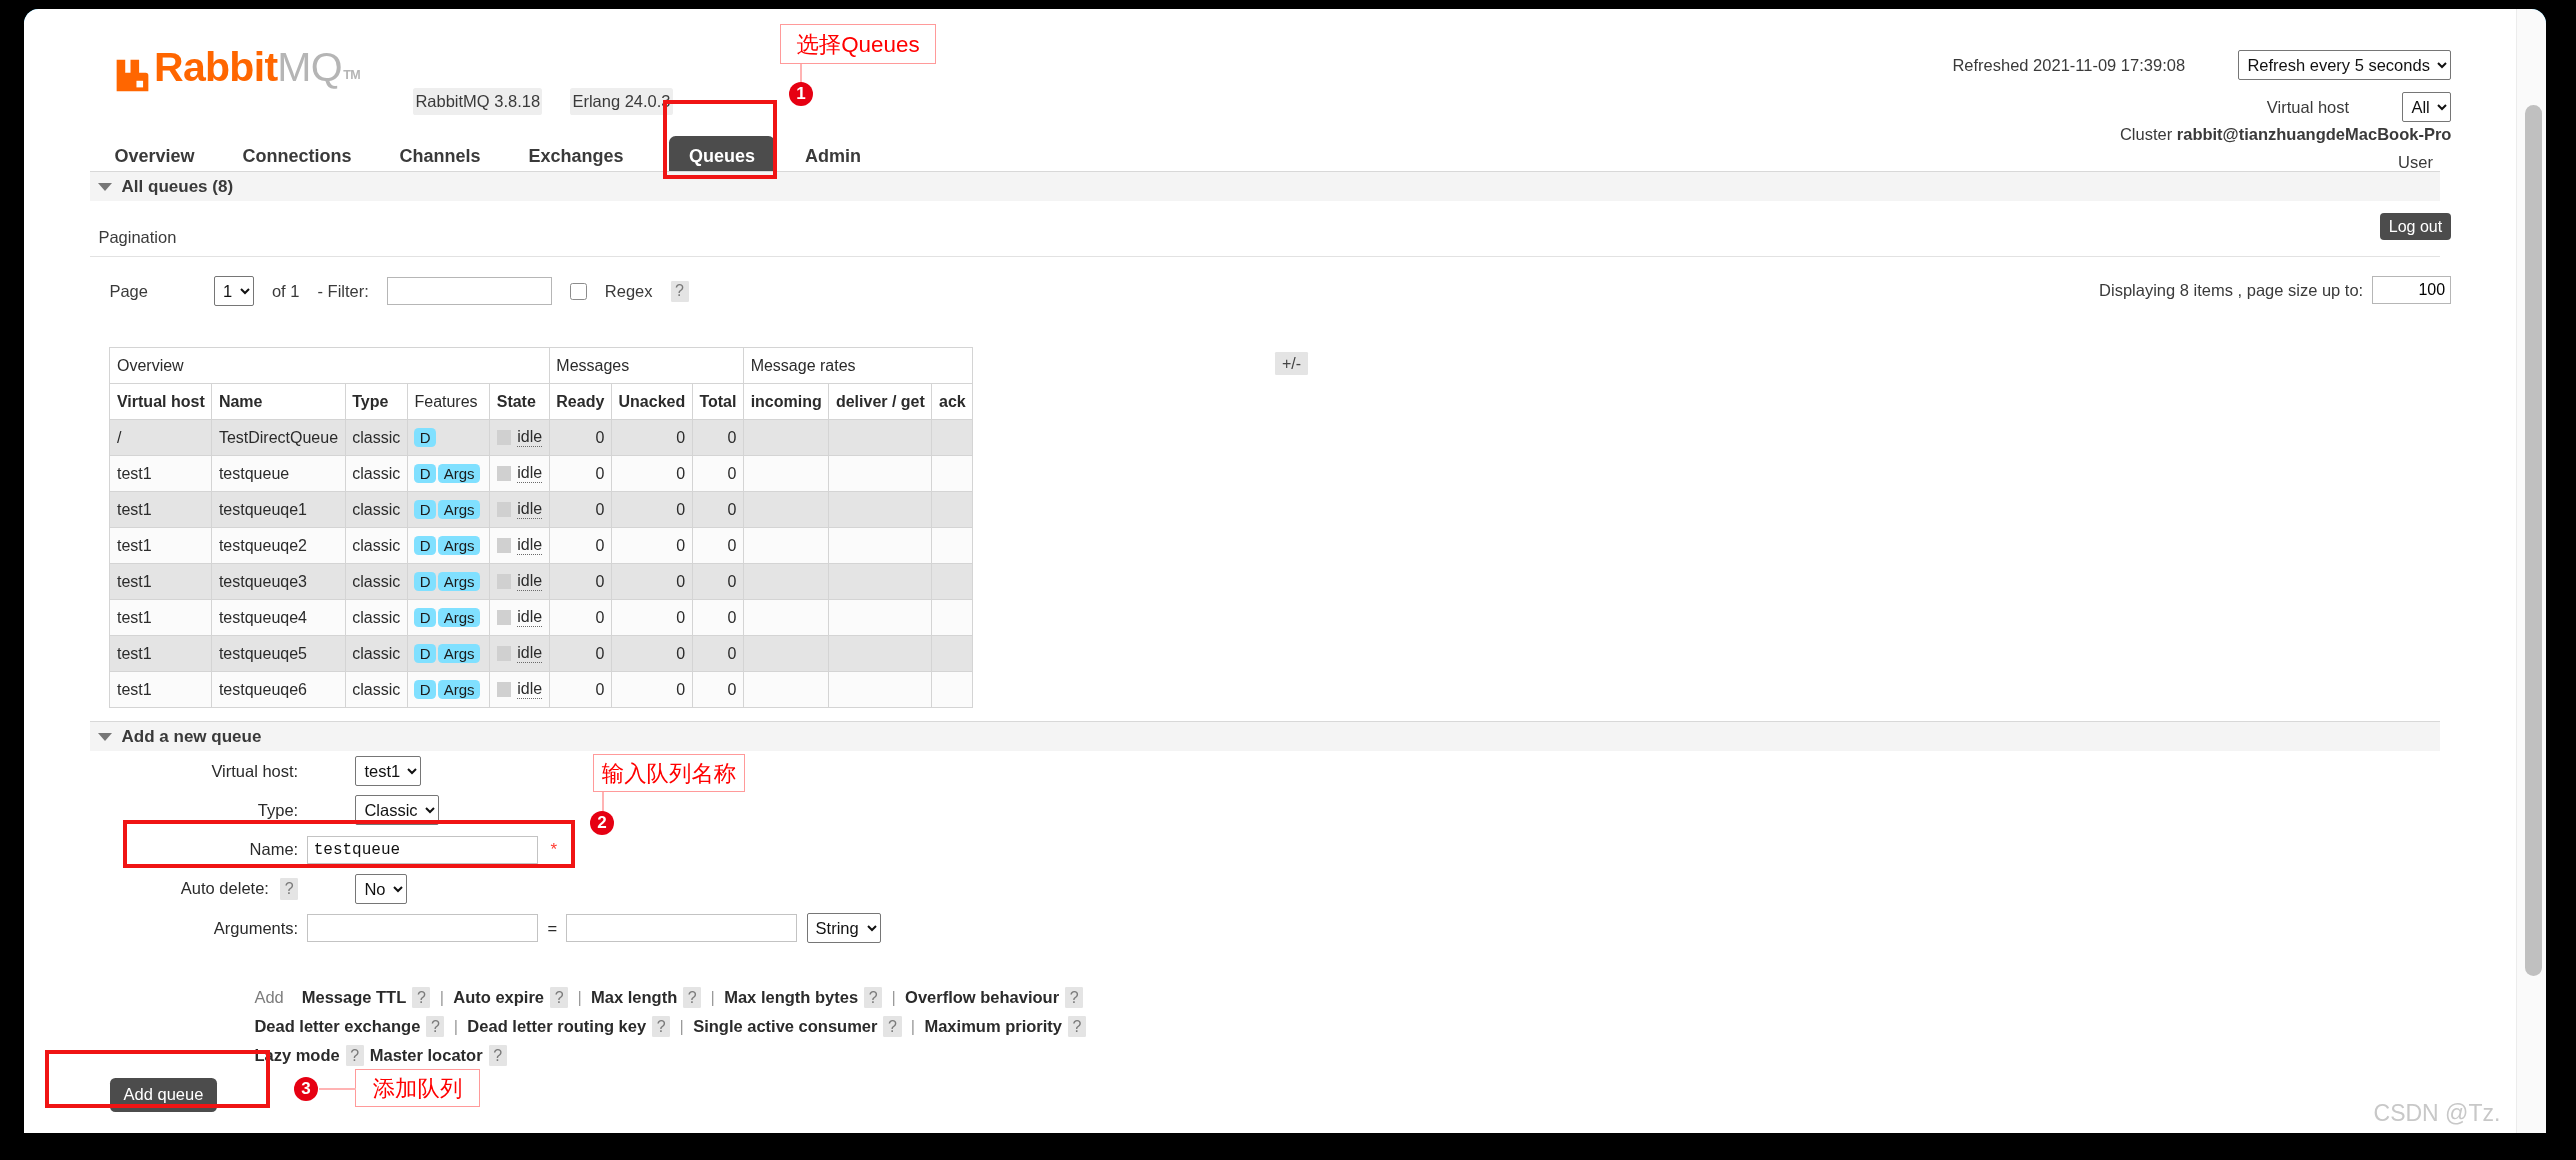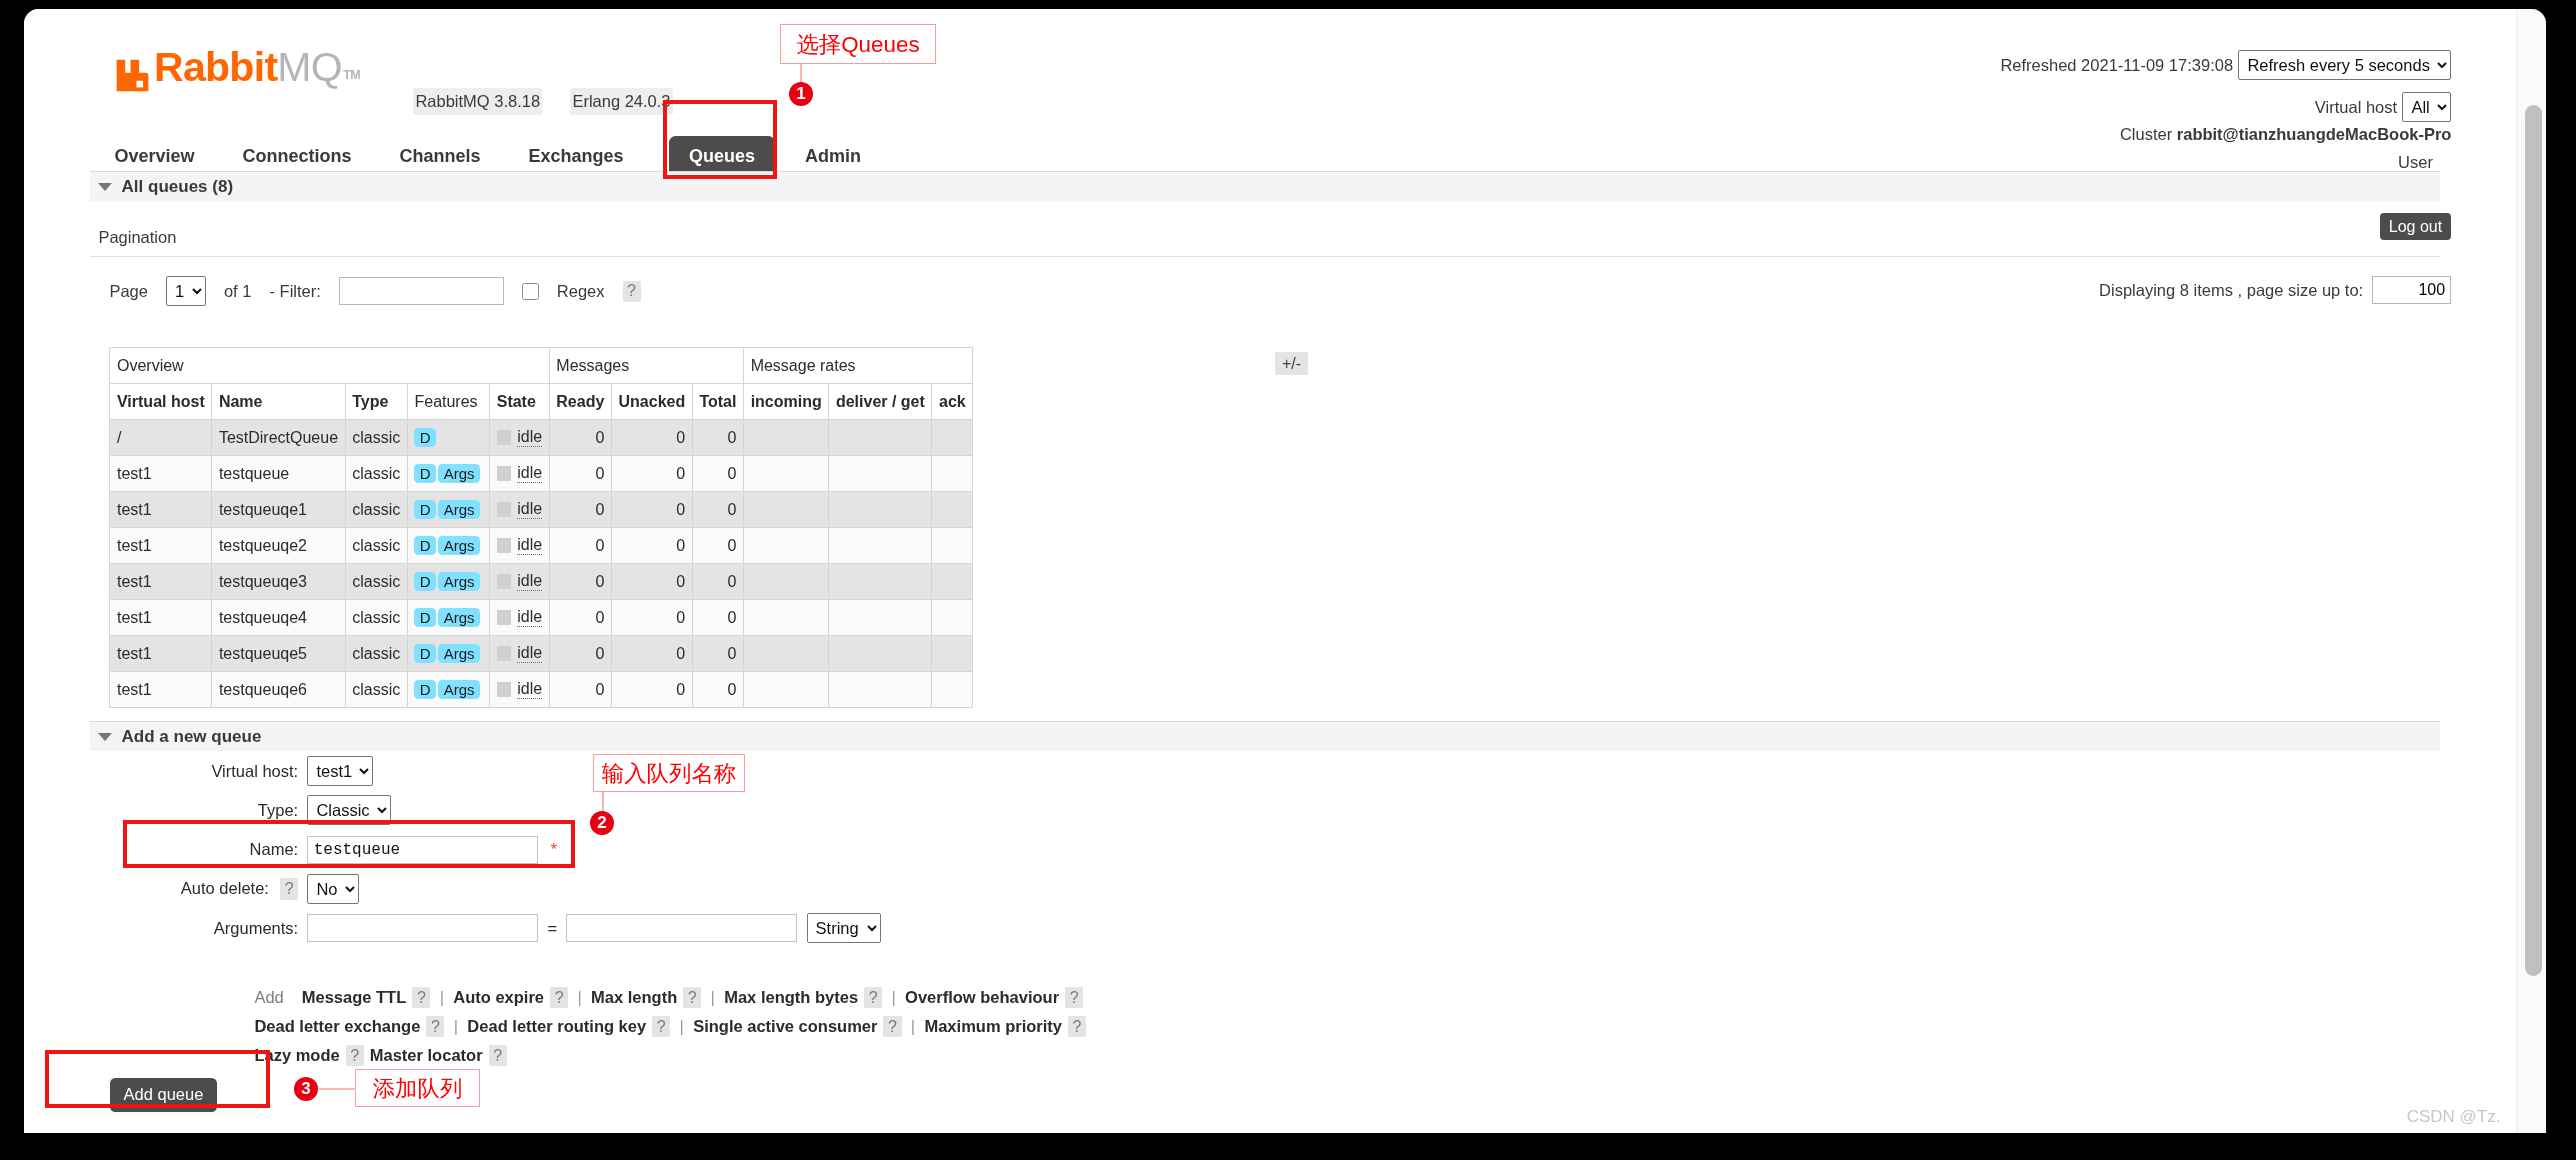--- a/index.html
+++ b/index.html
@@ -129,20 +129,21 @@
   select.ui-select {
     font-family: "Liberation Sans", sans-serif;
     font-size: 16.5px;
     color: #111;
     background: #fff;
     border: 1.3px solid #767676;
     border-radius: 2px;
     padding: 1.3px 4px;
     height: 30px;
     cursor: pointer;
+    margin-left: 48px;
   }
   .btn-dark {
     background: #4c4c4c;
     color: #fff;
     font-size: 16px;
     font-family: "Liberation Sans", sans-serif;
     border: none;
     border-radius: 4px;
     padding: 4.6px 9.2px;
     cursor: pointer;
@@ -381,21 +382,21 @@
 
   #anno3-box { left: 355px; top: 1069px; width: 125px; height: 38px; font-size: 22.4px; }
   #anno3-line{ left: 319px; top: 1088px; width: 37px; height: 2px; }
   #anno3-num { left: 294px; top: 1077px; }
   #hl-addqueue { left: 45px; top: 1050px; width: 225px; height: 58px; }
 
   #watermark {
     position: absolute;
     right: 16px; bottom: 6.6px;
     color: #c8c8c8;
-    font-size: 17px;
+    font-size: 23px;
     font-family: "Liberation Sans", sans-serif;
   }
 </style>
 </head>
 <body>
 
 <div id="root">
   <div id="page">
     <div id="page-inner">
 

